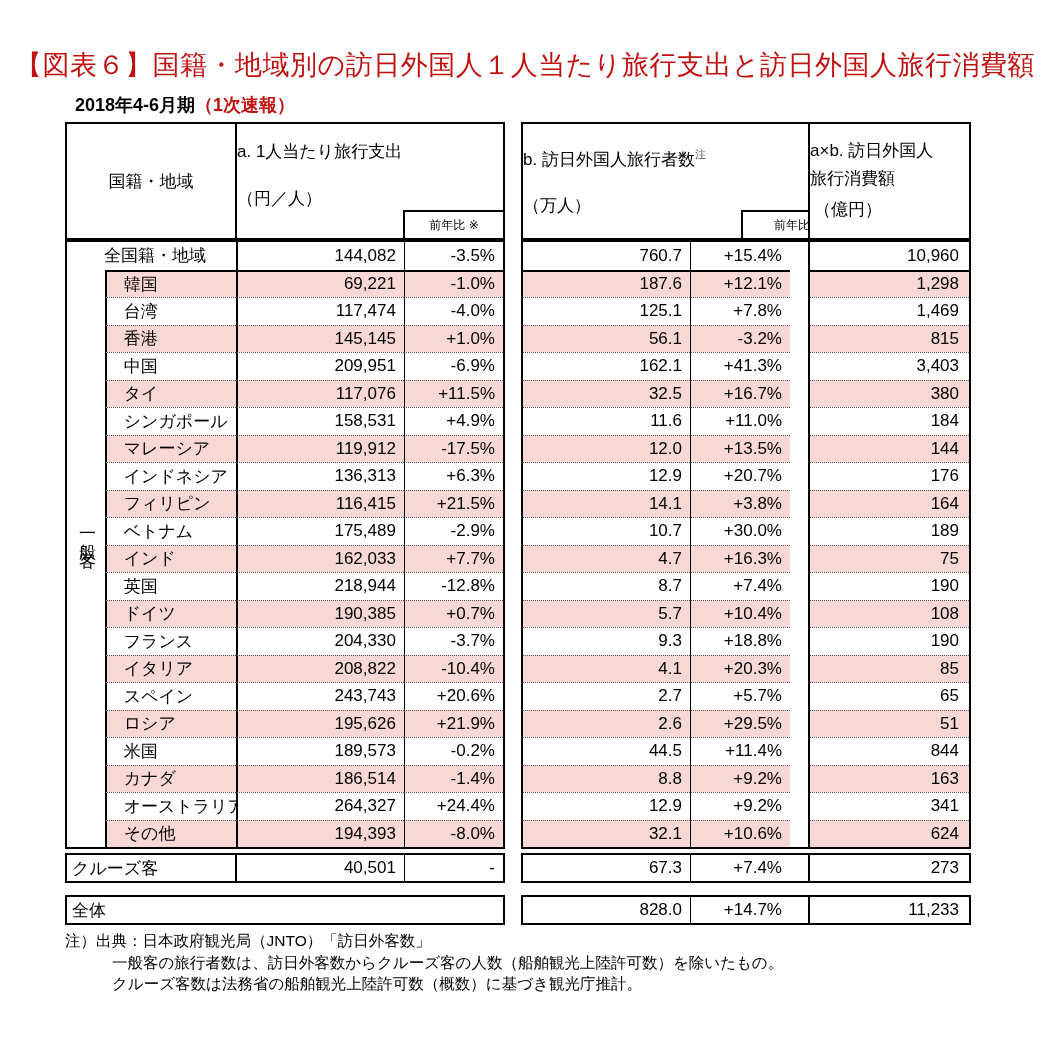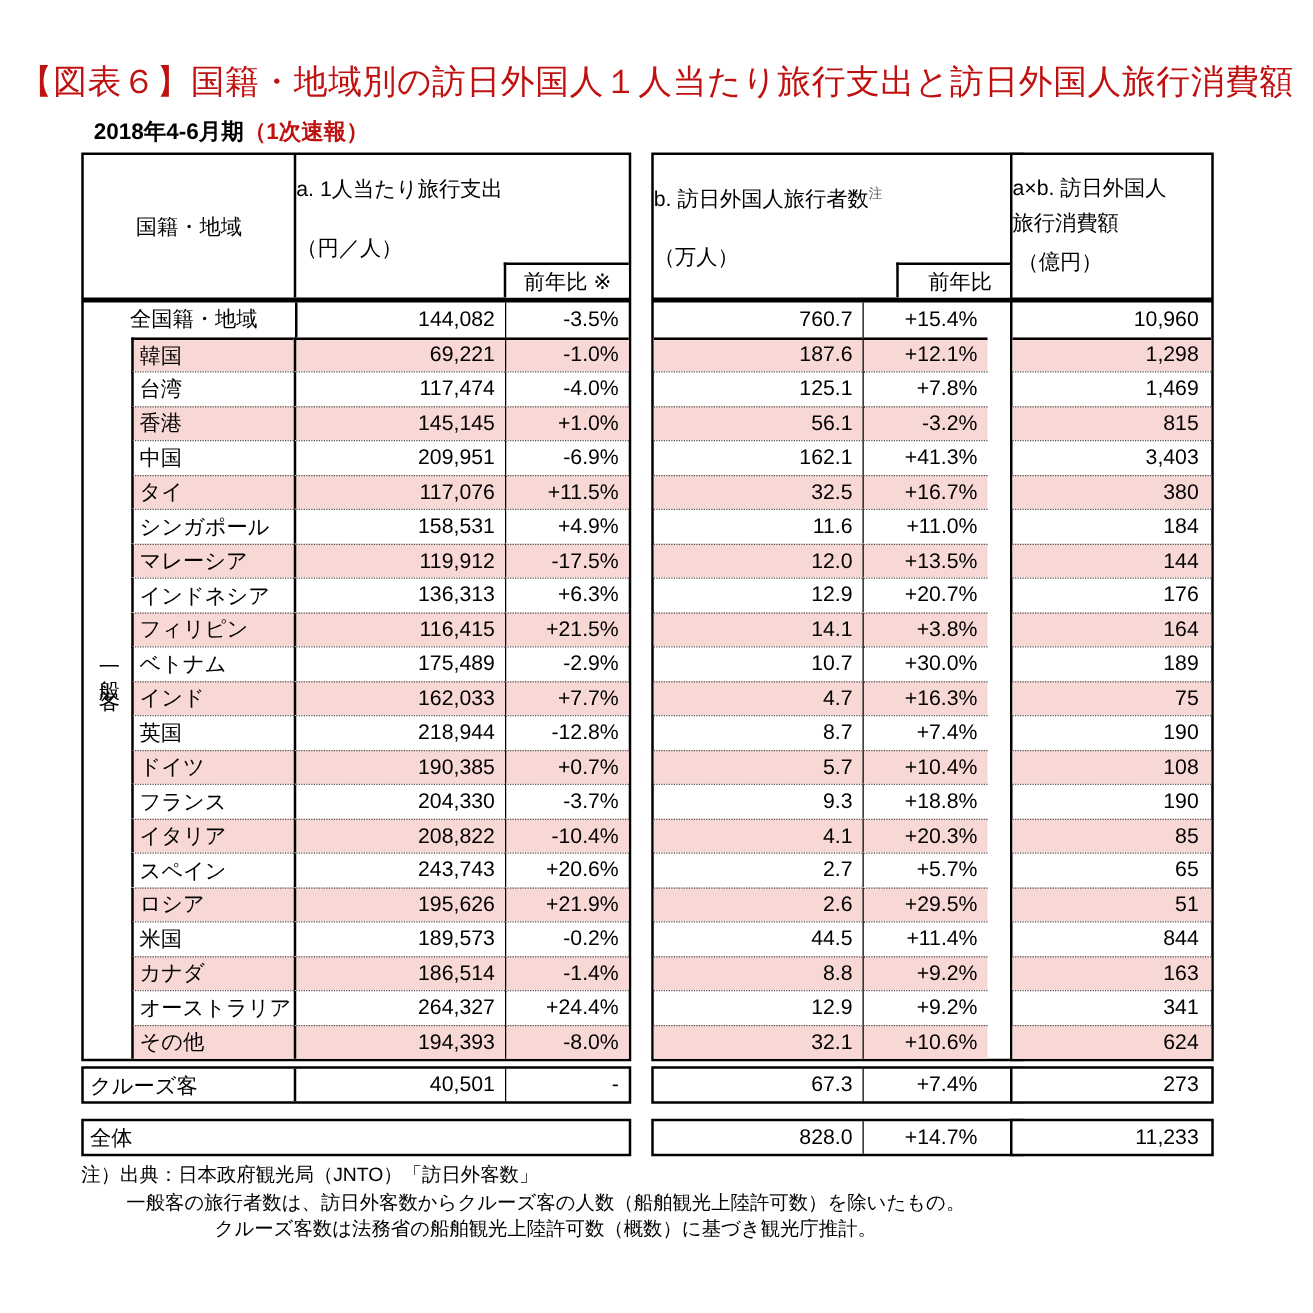--- a/index.html
+++ b/index.html
@@ -8,50 +8,50 @@
   .title{position:absolute;left:15px;top:47px;font-size:27px;font-weight:normal;color:#C01111;letter-spacing:0.5px;white-space:nowrap;}
   .subtitle{position:absolute;left:75px;top:93px;font-size:18px;font-weight:bold;white-space:nowrap;}
   .subtitle .release{color:#C01111;}
 
   .tbl{position:absolute;top:122px;height:803px;}
   .hdr{position:absolute;left:0;top:0;width:100%;height:118px;border:2px solid #000;box-sizing:border-box;background:#fff;}
   .h-name{position:absolute;left:0;top:0;width:170px;height:100%;border-right:2px solid #000;box-sizing:border-box;
           display:flex;align-items:center;justify-content:center;font-size:17px;}
   .h-line{position:absolute;text-align:left;font-size:17px;white-space:nowrap;}
   .h-sub{position:absolute;right:0;bottom:0;width:100px;height:28px;border-left:2px solid #000;border-top:2px solid #000;
-         box-sizing:border-box;display:flex;align-items:center;justify-content:center;font-size:17px;background:#fff;}
+         box-sizing:border-box;display:flex;align-items:center;justify-content:center;font-size:12px;background:#fff;}
   sup.note-sup{font-size:11px;color:#555;vertical-align:super;line-height:0;}
 
   .tbody{position:absolute;left:0;top:118px;width:100%;height:609px;border:2px solid #000;box-sizing:border-box;background:#fff;}
   .t-row{display:flex;height:27.5px;}
   .cell{box-sizing:border-box;display:flex;align-items:center;font-size:17px;overflow:hidden;white-space:nowrap;}
   .num{justify-content:flex-end;padding-right:8px;}
   .c-spacer{width:38px;}
-  .c-name{width:132px;border-left:2px solid #000;padding-left:5px;}
+  .c-name{width:132px;border-left:2px solid #000;padding-left:17px;}
   .c-name0{width:170px;padding-left:37px;border-radius:10px;}
   .c-spend{width:170px;border-left:2px solid #000;}
   .c-yoy1{width:100px;border-left:1px solid #000;}
   .c-vis{width:167px;}
   .c-vyoy{width:100px;border-left:1px solid #000;}
   .c-cons{width:163px;padding-right:10px;}
   .bt-solid{border-top:2px solid #000;}
   .bt-dot{border-top:1px dotted #555;}
   .bg-pink{background:#F8D8D5;}
 
   .group-label{position:absolute;left:9px;top:282px;writing-mode:vertical-rl;text-orientation:upright;
                font-size:17px;letter-spacing:7px;}
 
   .box{position:absolute;left:0;height:30px;width:100%;border:2px solid #000;box-sizing:border-box;display:flex;background:#fff;}
   .box-cruise{top:731px;}
   .box-total{top:773px;}
   .b-label{padding-left:5px;}
   .b-label-wide{flex:1;padding-left:5px;}
 
   .notes{position:absolute;left:65px;top:930px;font-size:15.5px;line-height:21.5px;}
-  .notes .indent{margin-left:36px;text-align:center;}
+  .notes .indent{margin-left:47px;}
 </style>
 </head>
 <body>
 
 <div class="page">
 
   <div class="title">【図表６】国籍・地域別の訪日外国人１人当たり旅行支出と訪日外国人旅行消費額</div>
 
   <div class="subtitle">
     <span>2018年4-6月期</span><span class="release">（1次速報）</span>
@@ -203,21 +203,21 @@
     <div class="box box-cruise">
       <div class="cell b-label" style="width:170px;">クルーズ客</div>
       <div class="cell num c-spend">40,501</div>
       <div class="cell num c-yoy1">-</div>
     </div>
     <div class="box box-total">
       <div class="cell b-label-wide">全体</div>
     </div>
   </div>
 
-  <div class="tbl" style="left:521px;width:298px;">
+  <div class="tbl" style="left:521px;width:298px;padding-left:24px;">
     <div class="hdr">
       <div class="h-line" style="left:0;right:0;top:24px;"><span>b. 訪日外国人旅行者数</span><sup class="note-sup">注</sup></div>
       <div class="h-line" style="left:0;right:0;top:70px;">（万人）</div>
       <div class="h-sub">前年比</div>
     </div>
     <div class="tbody">
       <div id="t2-rows">
           <div class="t-row">
             <div class="cell num c-vis">760.7</div>
             <div class="cell num c-vyoy">+15.4%</div>

